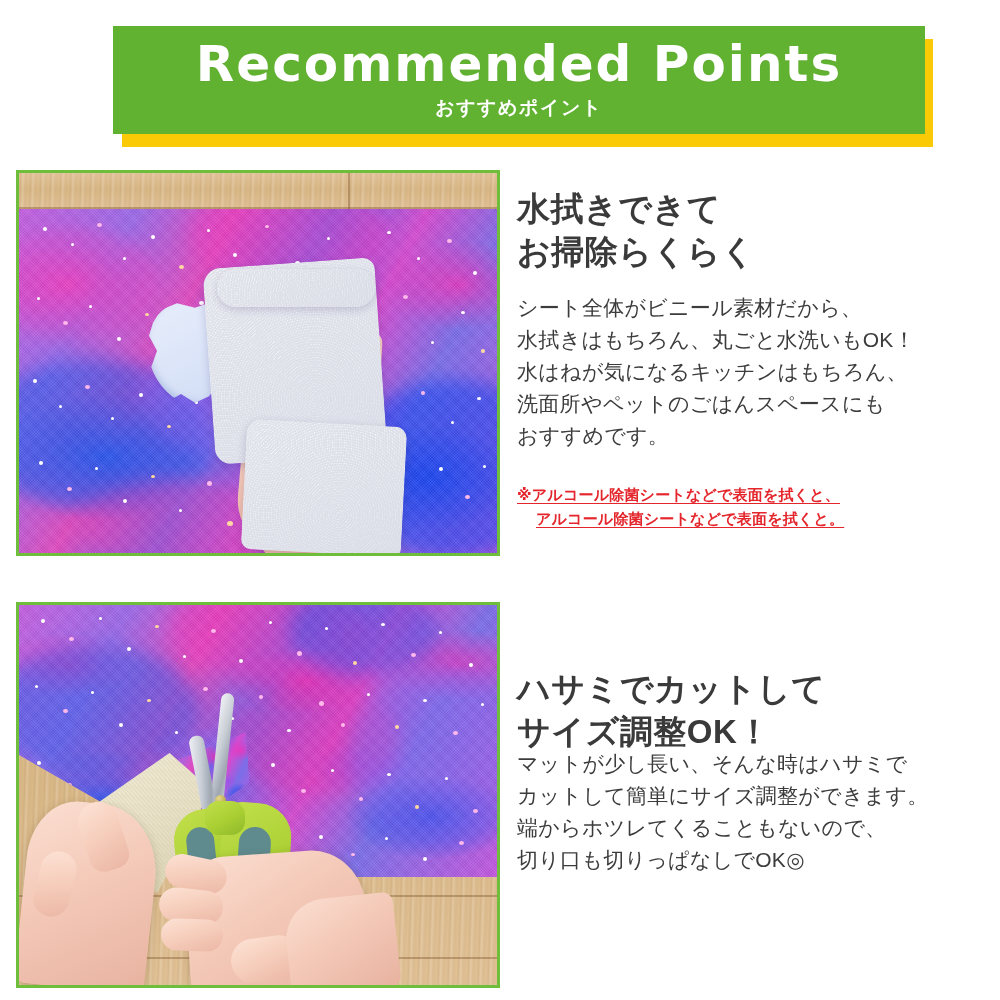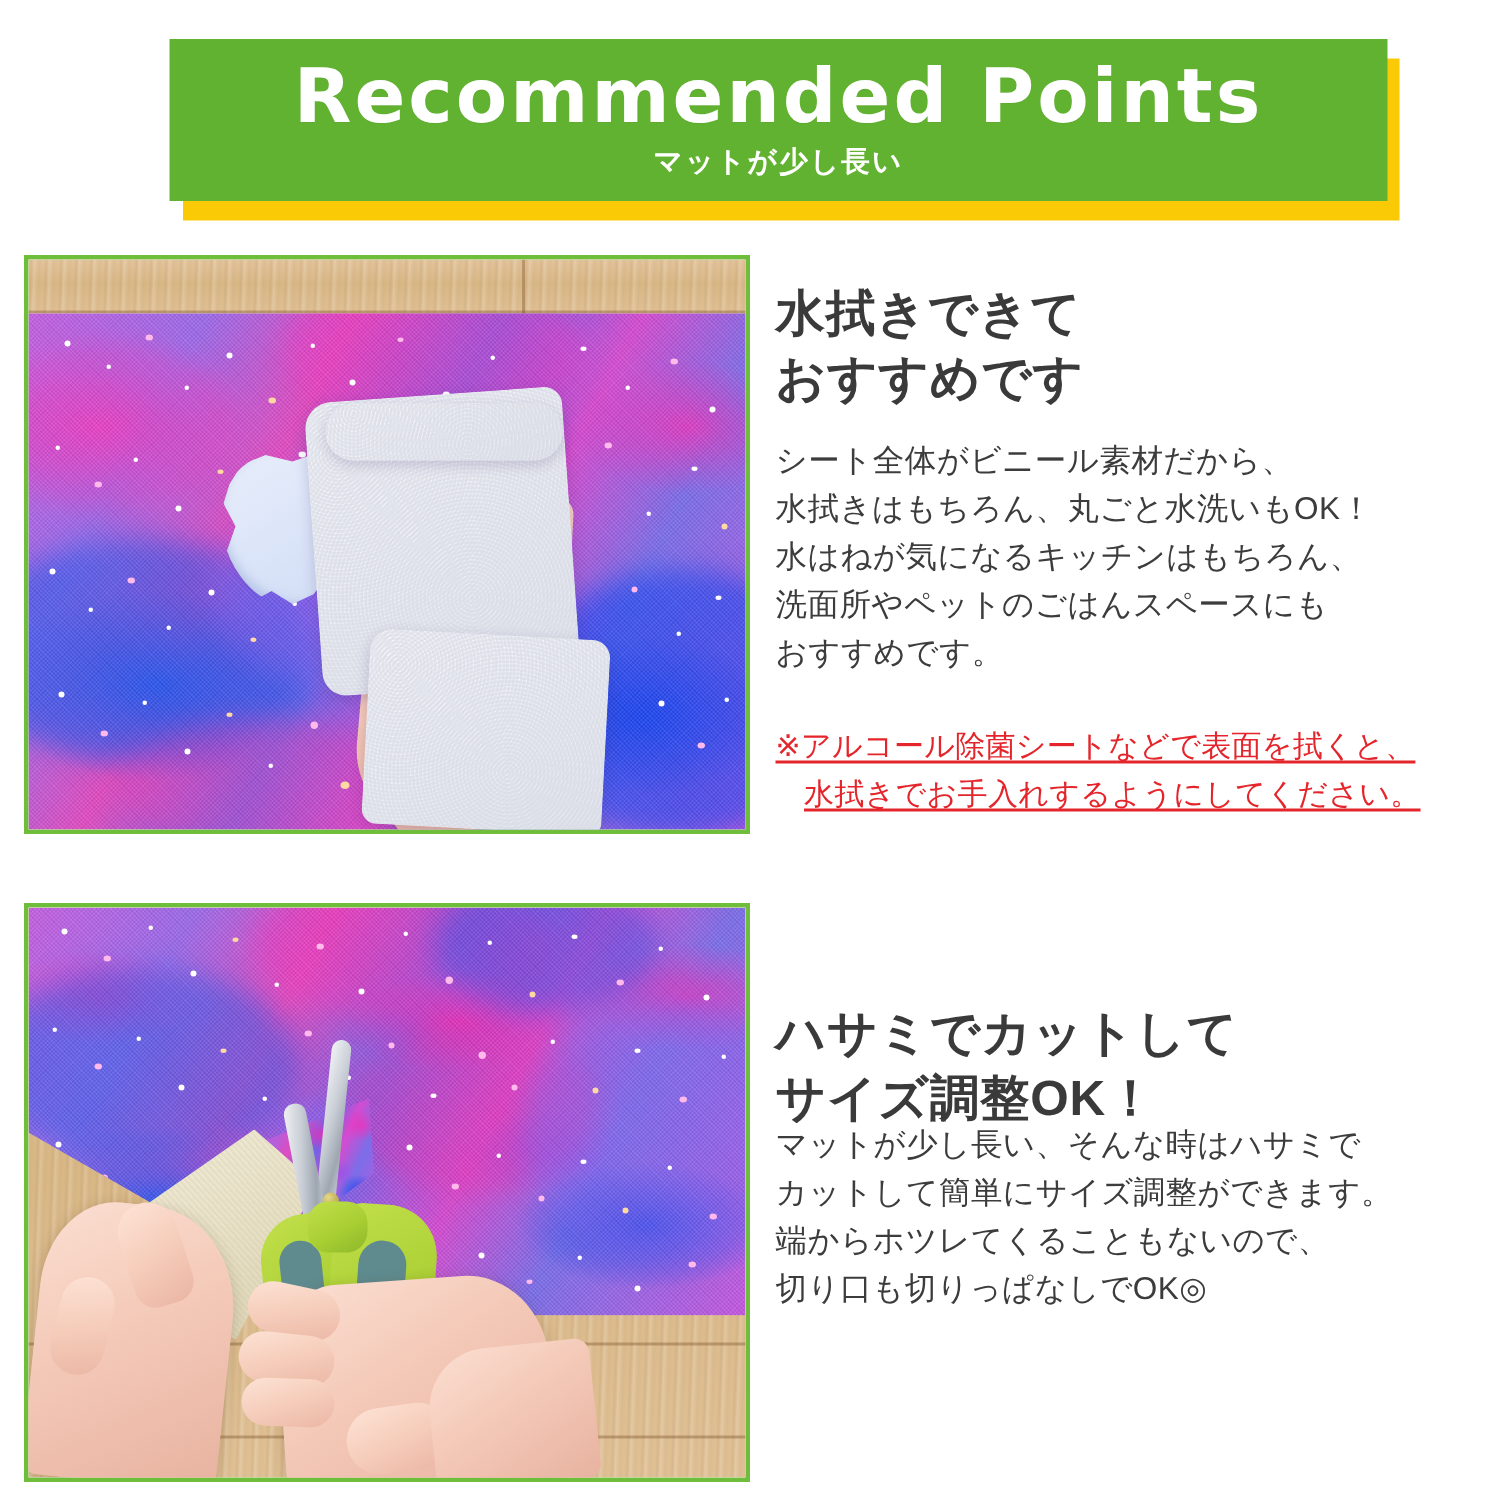--- a/index.html
+++ b/index.html
@@ -158,41 +158,42 @@
     position:absolute;
     color:#3C3C3C;
     font-size:21px;
     line-height:1.52;
     letter-spacing:0.3px;
     white-space:pre-line;
   }
   .note-text {
     position:absolute;
     color:#E4262C;
-    font-size:20px;
+    font-size:15px;
     line-height:1.58;
     letter-spacing:0.2px;
+    font-weight:bold;
   }
   .note-line { display:block; text-decoration:underline; text-underline-offset:3px; }
   .note-line.indent { padding-left:19px; }
 
   #heading-1 { left:517px; top:188px; }
   #body-1    { left:517px; top:292px; }
   #note-1    { left:517px; top:483px; }
   #heading-2 { left:517px; top:668px; }
   #body-2    { left:517px; top:748px; }
 </style>
 </head>
 <body>
 
 <div id="banner-wrap">
   <div id="banner-shadow"></div>
   <div id="banner">
     <div id="banner-title">Recommended Points</div>
-    <div id="banner-sub">マットが少し長い</div>
+    <div id="banner-sub">おすすめポイント</div>
   </div>
 </div>
 
 <div class="photo-frame" id="photo-1">
   <div class="photo-inner">
 
     <div class="wood" style="left:0; top:0; width:478px; height:36px;"></div>
     <div class="plank-line" style="left:329px; top:0; width:2px; height:36px;"></div>
     <div class="plank-line" style="left:0; top:34px; width:478px; height:2px;"></div>
 
@@ -396,29 +397,29 @@
     <div class="skin skin-2" style="left:142px; top:314px; width:62px; height:32px;
                 border-radius:17px; transform:rotate(2deg);"></div>
     <div class="skin skin-2" style="left:212px; top:332px; width:70px; height:44px;
                 border-radius:22px; transform:rotate(-8deg);"></div>
     <div class="skin" style="left:268px; top:292px; width:110px; height:94px;
                 border-radius:40px 10px 10px 10px; transform:rotate(-6deg);"></div>
   </div>
 </div>
 
 <div class="heading" id="heading-1">水拭きできて
-おすすめです</div>
+お掃除らくらく</div>
 <div class="body-text" id="body-1">シート全体がビニール素材だから、
 水拭きはもちろん、丸ごと水洗いもOK！
 水はねが気になるキッチンはもちろん、
 洗面所やペットのごはんスペースにも
 おすすめです。</div>
 <div class="note-text" id="note-1">
   <span class="note-line">※アルコール除菌シートなどで表面を拭くと、</span>
-  <span class="note-line indent">水拭きでお手入れするようにしてください。</span>
+  <span class="note-line indent">アルコール除菌シートなどで表面を拭くと。</span>
 </div>
 
 <div class="heading" id="heading-2">ハサミでカットして
 サイズ調整OK！</div>
 <div class="body-text" id="body-2">マットが少し長い、そんな時はハサミで
 カットして簡単にサイズ調整ができます。
 端からホツレてくることもないので、
 切り口も切りっぱなしでOK◎</div>
 
 </body></html>

